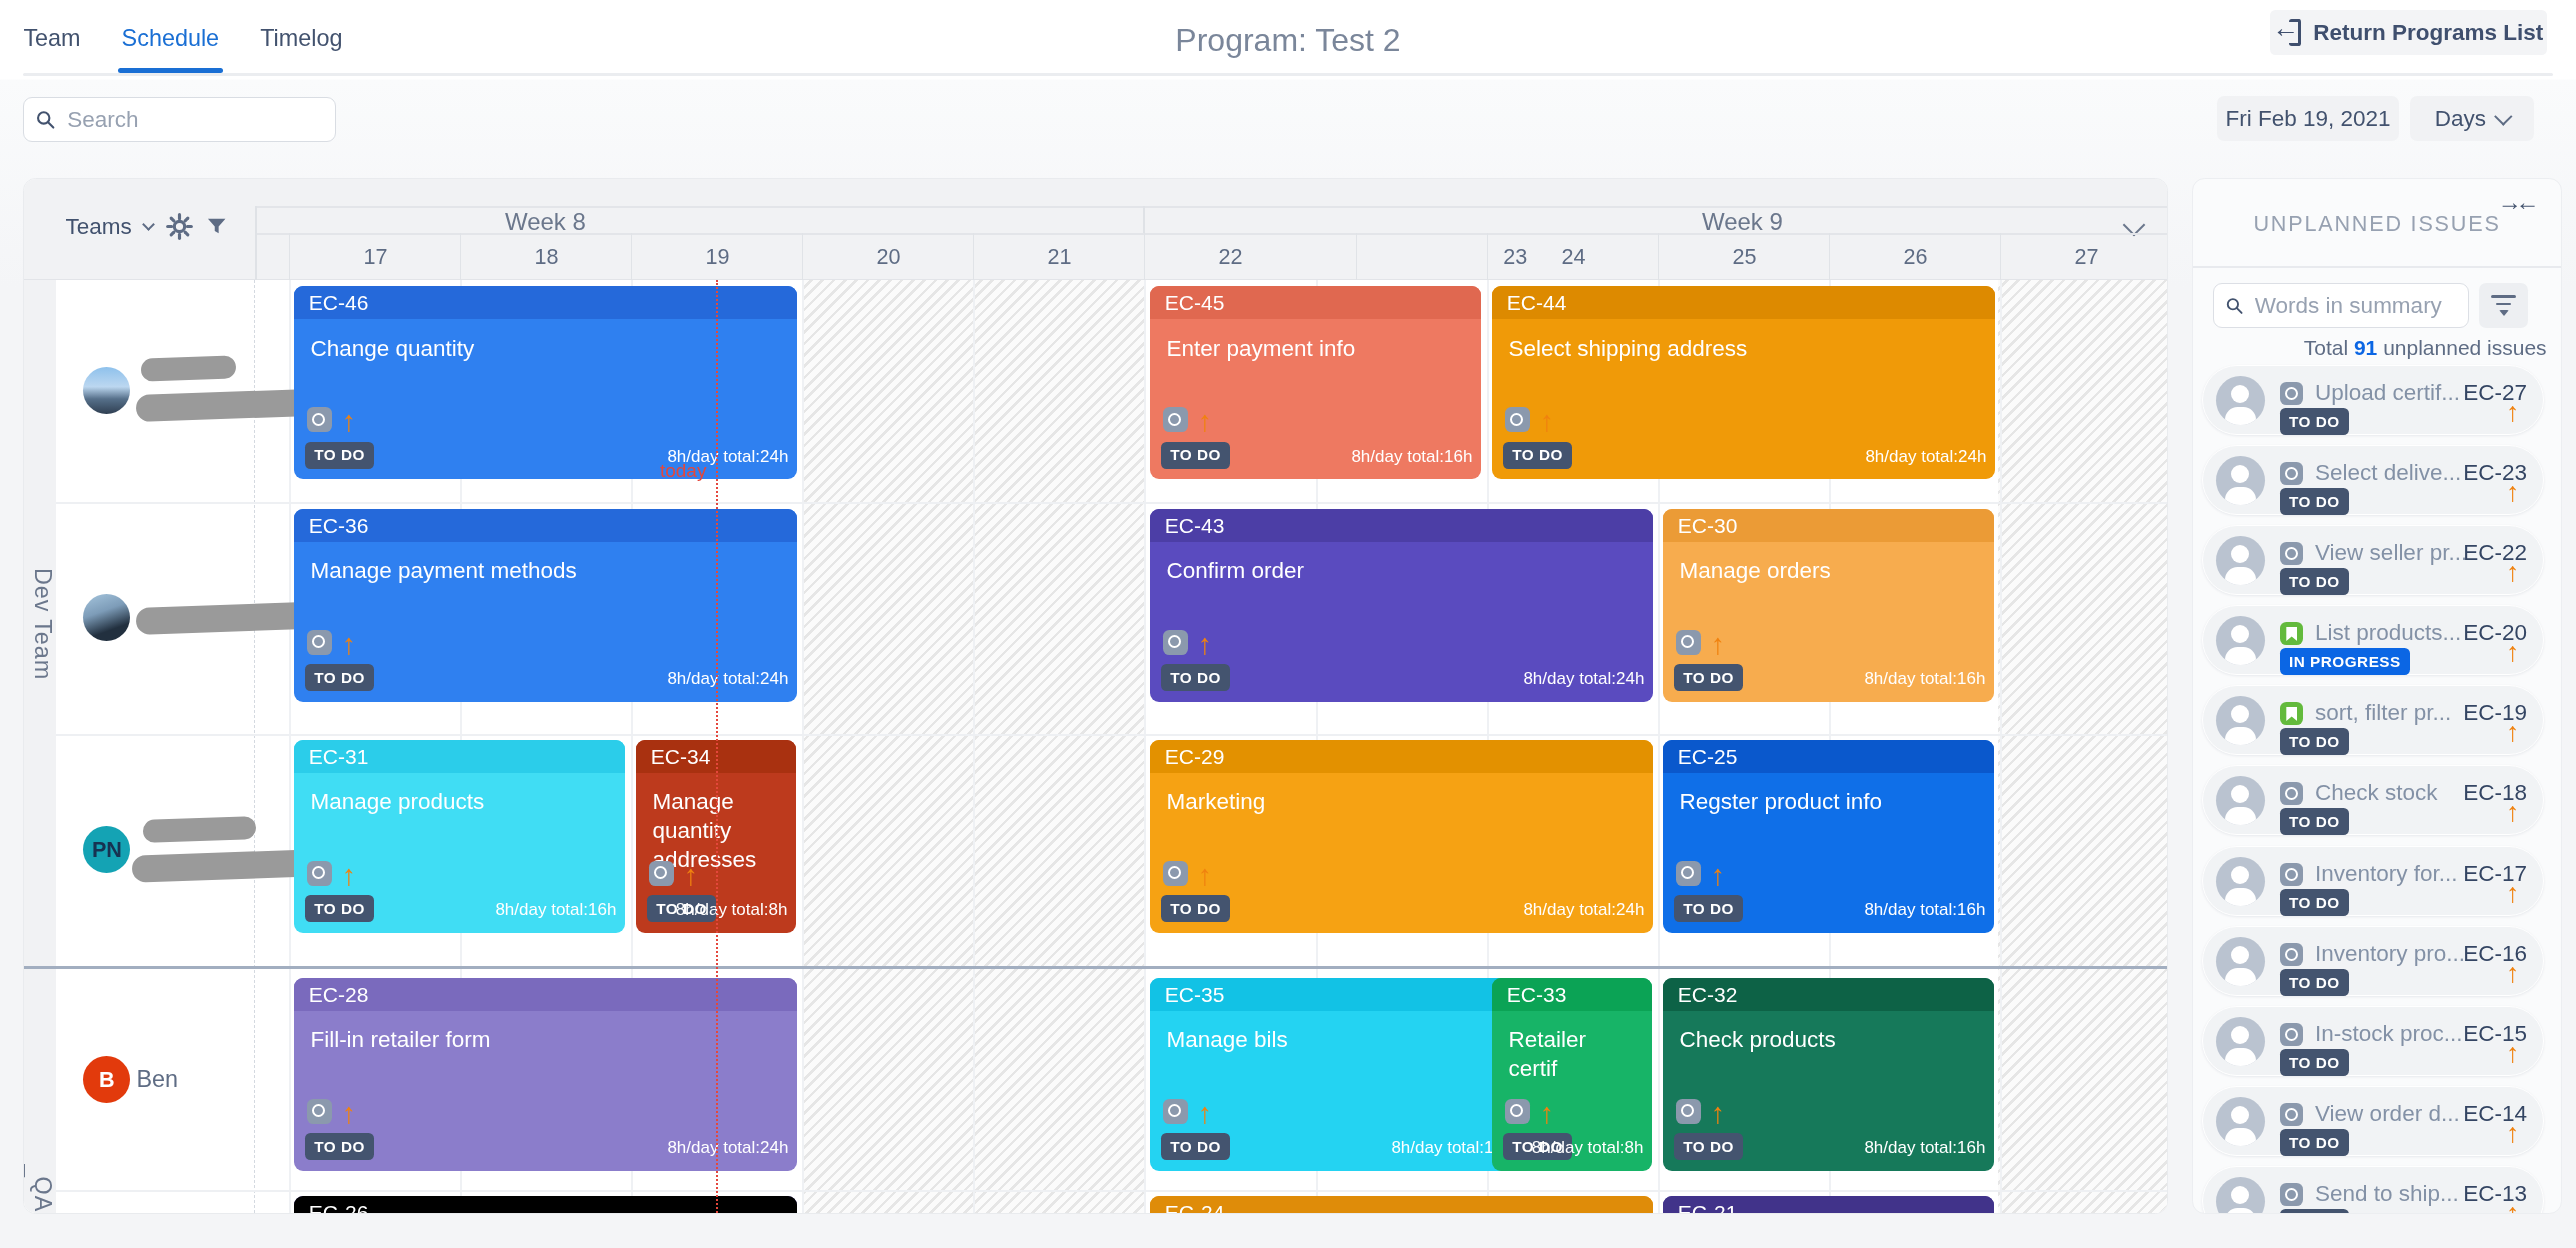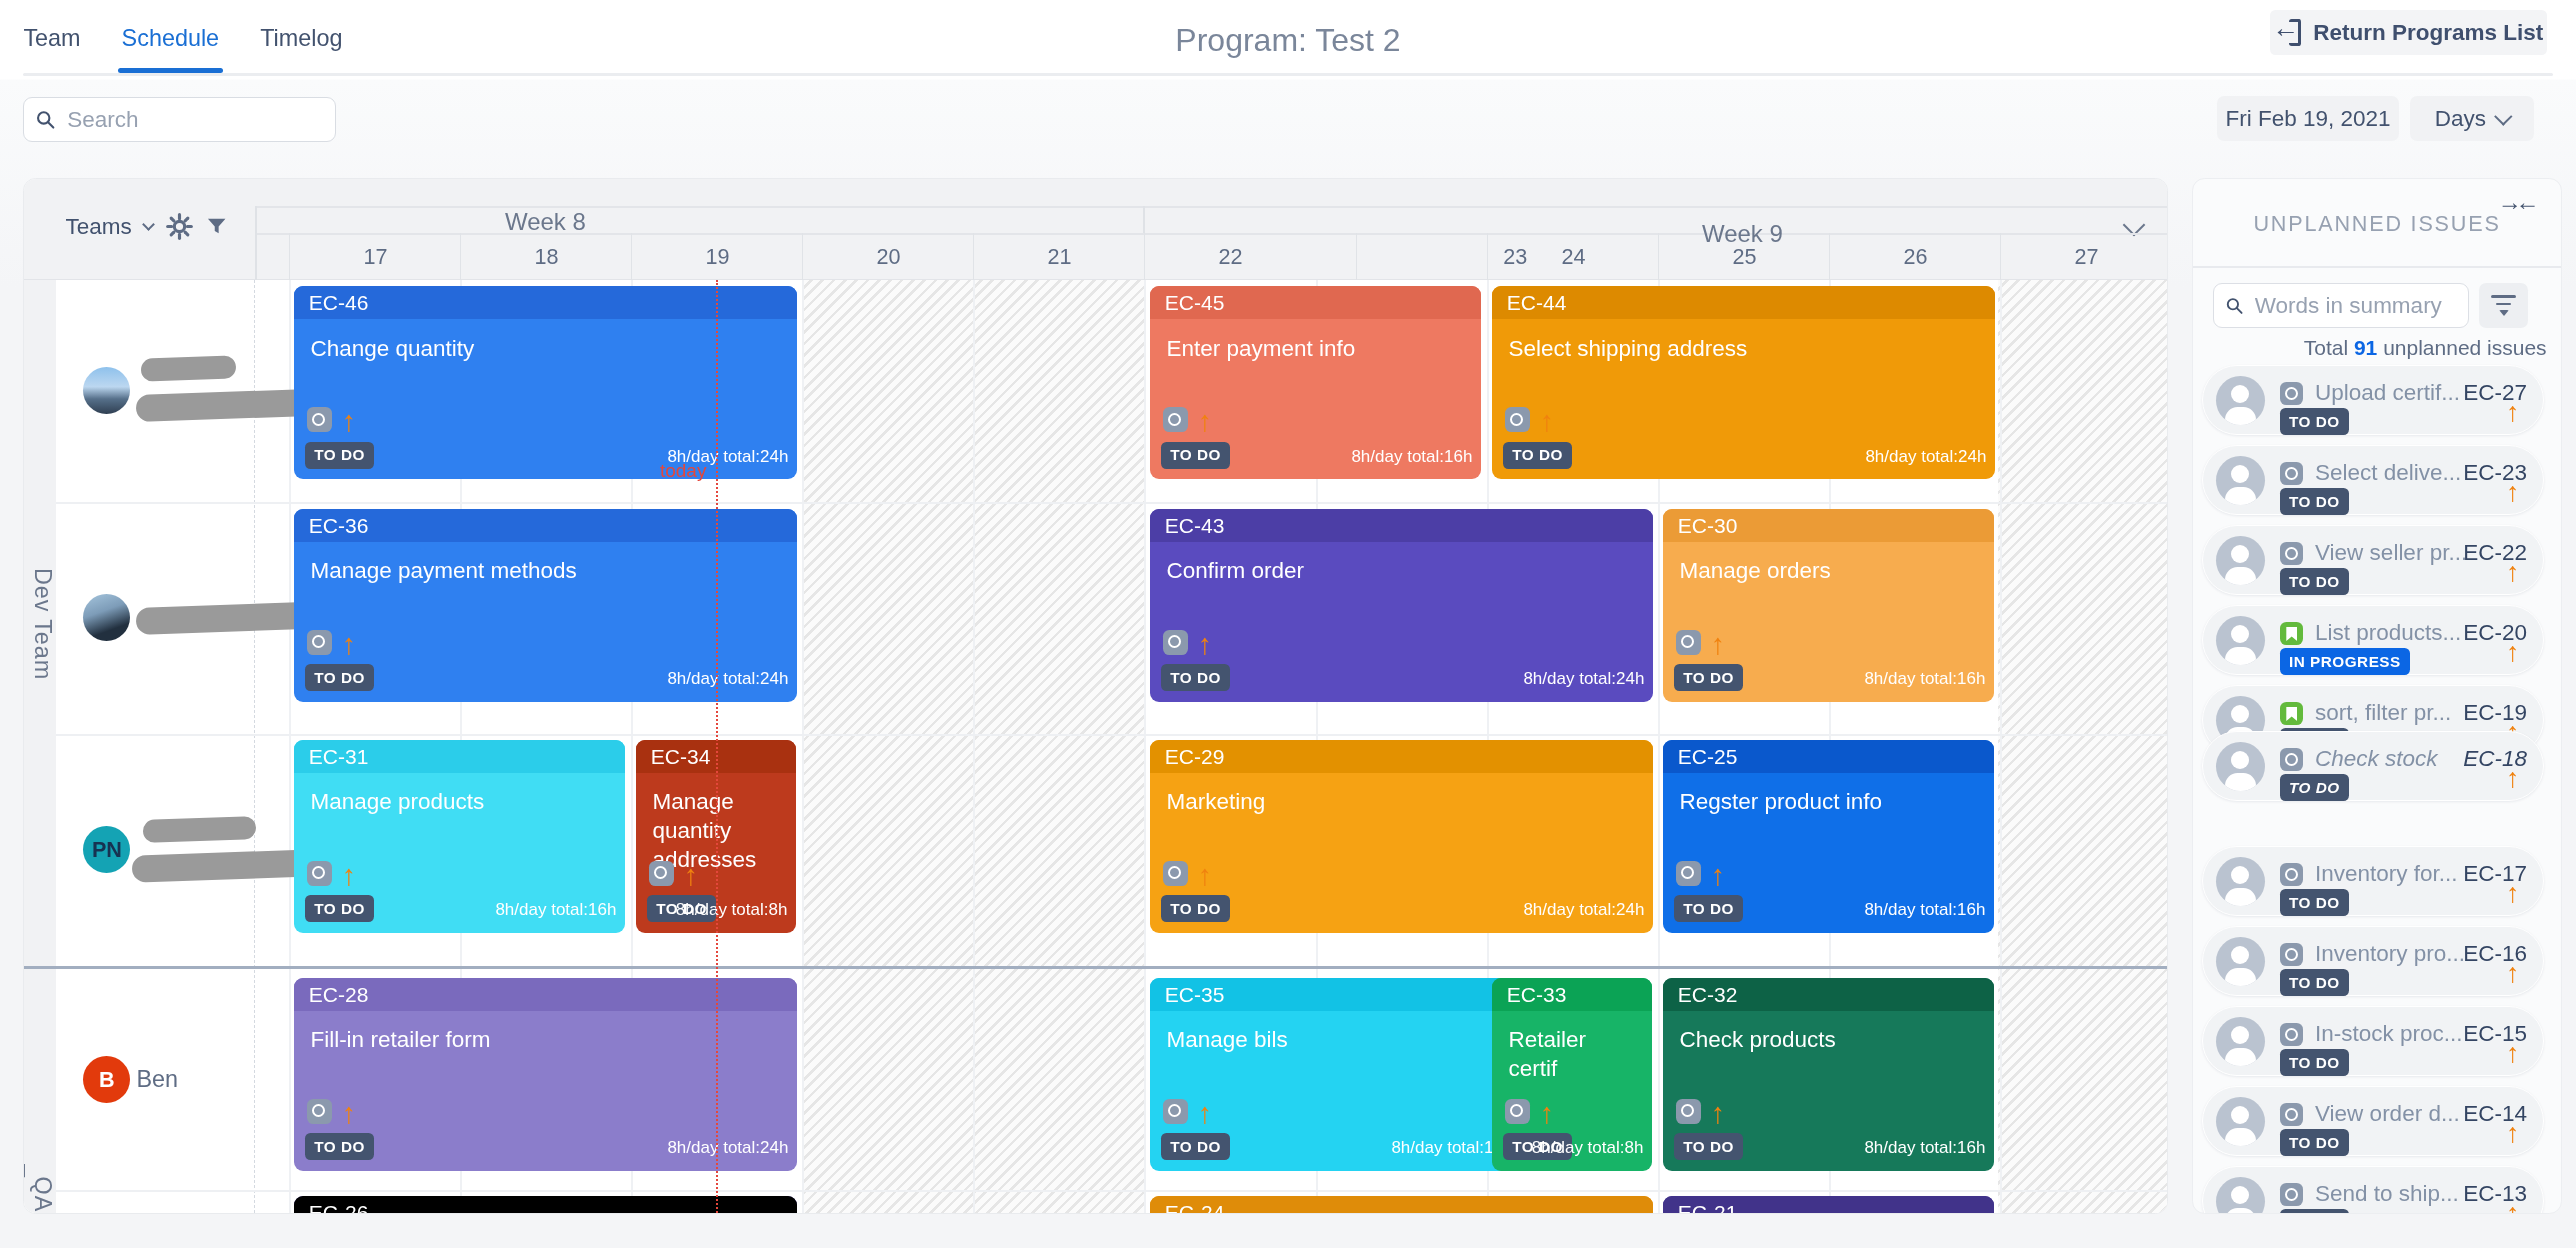--- a/index.html
+++ b/index.html
@@ -154,21 +154,21 @@
         </svg>
     </div>
     <div id="weekRow"></div>
     <div id="dayRow"></div>
     <div class="collapse-chev"></div>
   <div class="hline" style="left: 231px; right: 0px; top: 27px;"></div>
       <div class="hline" style="left: 231px; right: 0px; top: 54px;"></div>
       <div class="vline-h" style="left: 231px; top: 27px; height: 74px;"></div>
       <div class="vline-h" style="left: 1119px; top: 27px; height: 27px;"></div>
       <div class="week-label" style="left: 521px;">Week 8</div>
-      <div class="week-label" style="left: 1718px; margin-top: 12px;">Week 9</div>
+      <div class="week-label" style="left: 1718px;">Week 9</div>
       <div class="day-cell" style="left: 265px;">17</div>
       <div class="day-cell" style="left: 436px;">18</div>
       <div class="day-cell" style="left: 607px;">19</div>
       <div class="day-cell" style="left: 778px;">20</div>
       <div class="day-cell" style="left: 949px;">21</div>
       <div class="day-cell" style="left: 1120px;">22</div>
       <div class="day-cell" style="left: 1332px; text-align: right;">23</div>
       <div class="day-cell" style="left: 1463px;">24</div>
       <div class="day-cell" style="left: 1634px;">25</div>
       <div class="day-cell" style="left: 1805px;">26</div>
@@ -387,21 +387,21 @@
         <div class="uparrow">↑</div>
       </div>
       <div class="uitem" style="top: 506px;">
         <div class="uavatar"></div>
         <div class="ticon story"></div>
         <div class="usummary">sort, filter pr...</div>
         <div class="ukey">EC-19</div>
         <div class="badge">TO DO</div>
         <div class="uparrow">↑</div>
       </div>
-      <div class="uitem" style="top: 552px; font-style: italic;">
+      <div class="uitem" style="top: 586px;">
         <div class="uavatar"></div>
         <div class="ticon"></div>
         <div class="usummary">Check stock</div>
         <div class="ukey">EC-18</div>
         <div class="badge">TO DO</div>
         <div class="uparrow">↑</div>
       </div>
       <div class="uitem" style="top: 667px;">
         <div class="uavatar"></div>
         <div class="ticon"></div>

